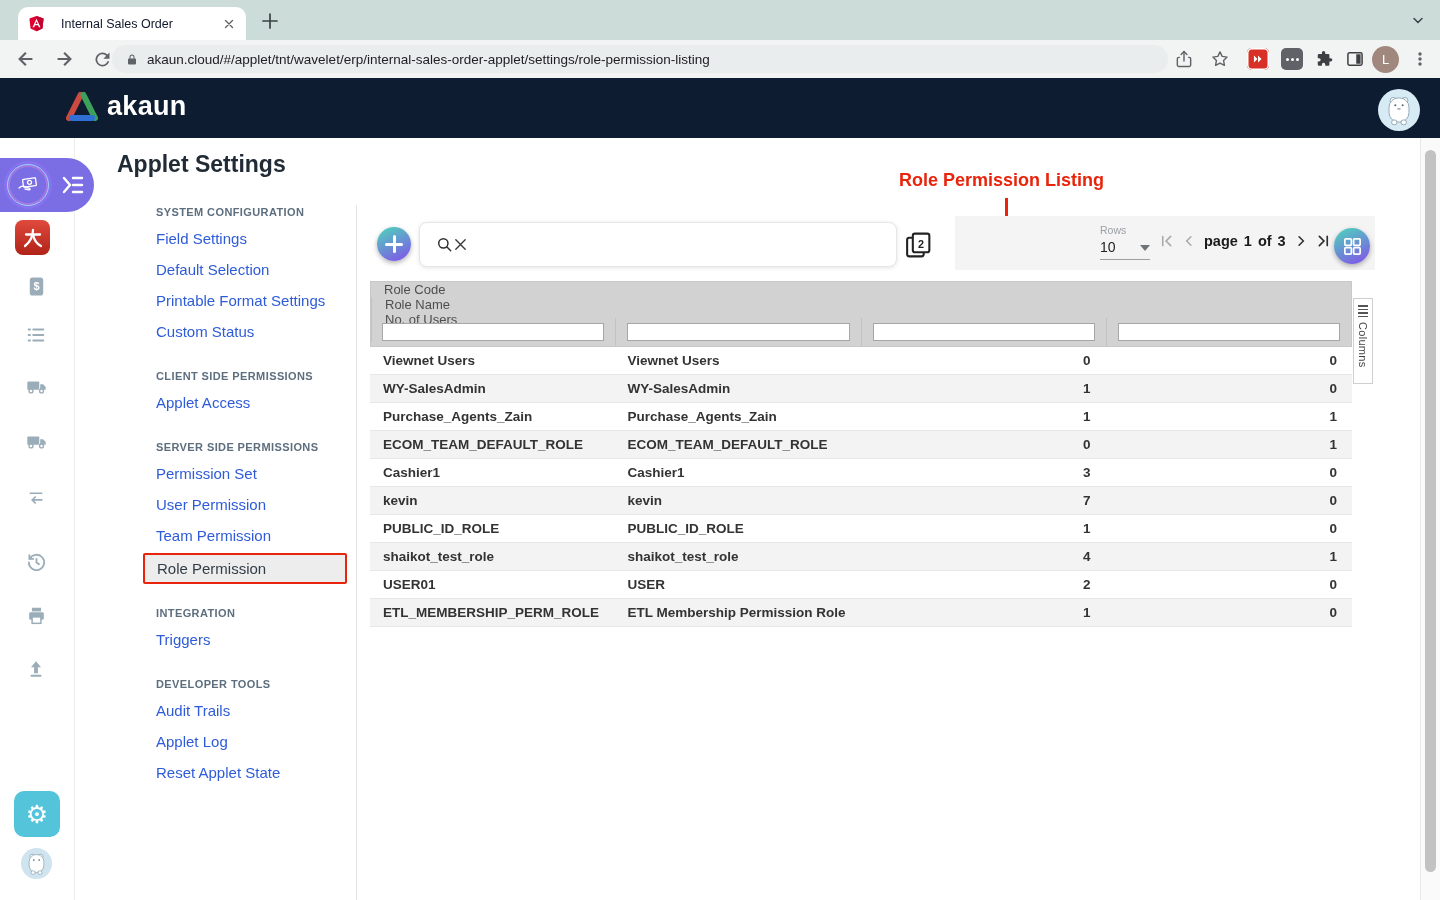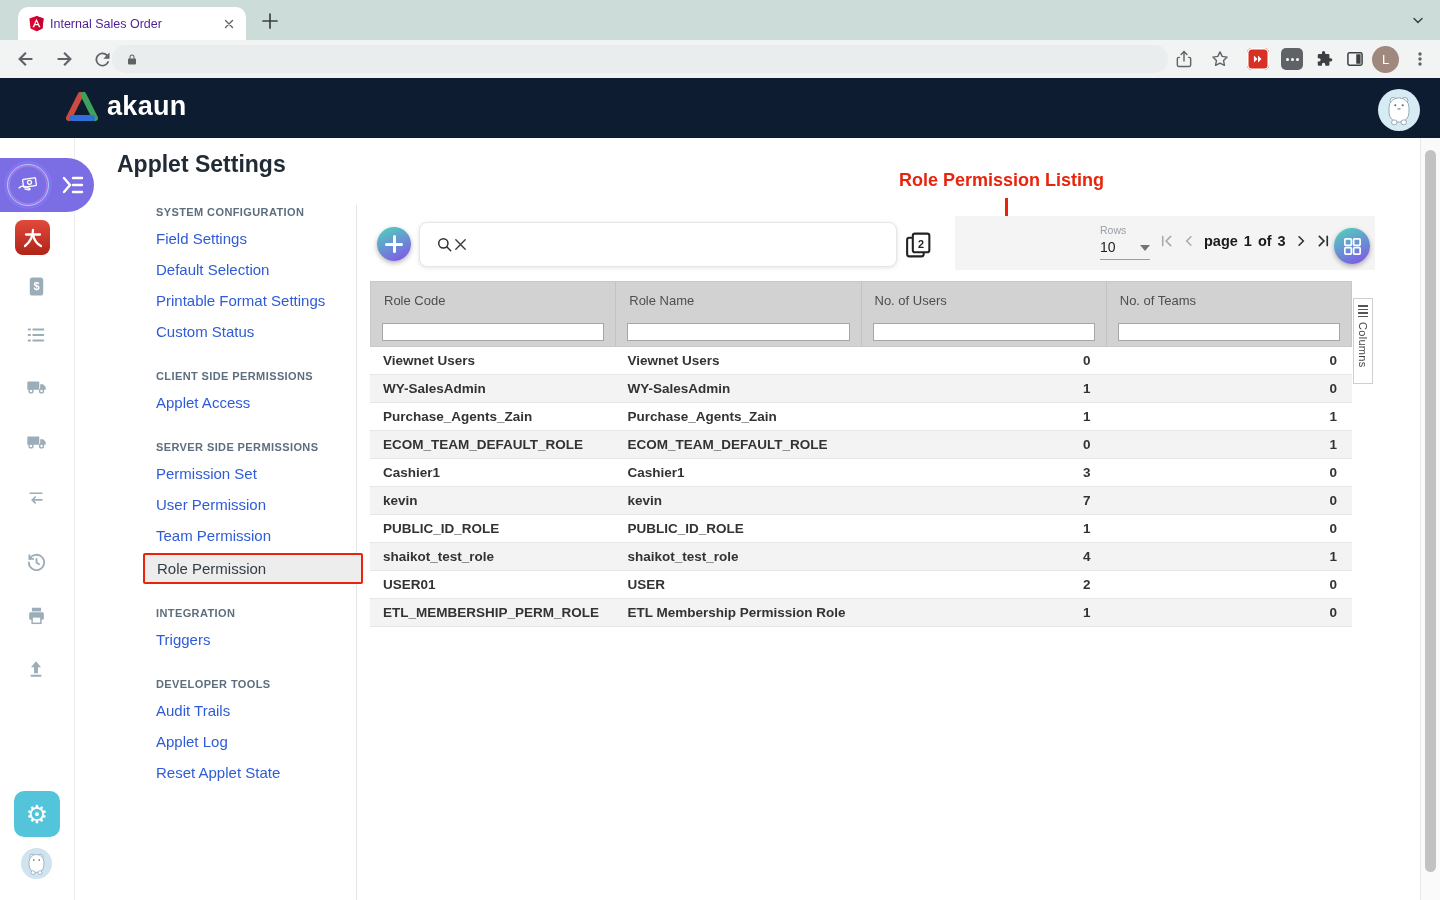--- a/index.html
+++ b/index.html
@@ -3,21 +3,21 @@
 <meta charset="utf-8">
 <style>
   * { margin:0; padding:0; box-sizing:border-box; }
   html,body { width:1440px; height:900px; font-family:"Liberation Sans",sans-serif; }
   .stage { position:relative; width:1440px; height:900px; background:#fff; overflow:hidden; }
 
   
   .tabstrip { position:absolute; top:0; left:0; width:1440px; height:40px; background:#cbdcd9; }
   .tab { position:absolute; left:18px; top:7px; width:228px; height:33px; background:#fff;
          border-radius:10px 10px 0 0; display:flex; align-items:center; padding:0 10px; }
-  .tab-title { flex:1; font-size:12.5px; color:#4c1d95; margin-left:5px; white-space:nowrap; overflow:hidden; }
+  .tab-title { flex:1; font-size:12.5px; color:#0f172a; margin-left:16px; white-space:nowrap; overflow:hidden; }
   .icon-btn { display:flex; align-items:center; justify-content:center; cursor:pointer; }
   .newtab { position:absolute; left:258px; top:9px; width:24px; height:24px; }
   .tabstrip-chevron { position:absolute; left:1408px; top:10px; width:20px; height:20px; }
 
   .browser-toolbar { position:absolute; top:40px; left:0; width:1440px; height:38px; background:#f2f4f4; }
   .nav-back,.nav-fwd,.nav-reload { position:absolute; top:47px; width:24px; height:24px; }
   .nav-back{left:14px;} .nav-fwd{left:52px;} .nav-reload{left:90px;}
   .omnibox { position:absolute; left:112px; top:45px; width:1056px; height:28px; background:#e9eded;
              border-radius:14px; display:flex; align-items:center; padding:0 14px; }
   .omnibox-url { font-size:13.5px; color:#202124; margin-left:9px; white-space:nowrap; }
@@ -60,21 +60,21 @@
   .rail-bear { position:absolute; left:21px; top:848px; width:31px; height:31px; border-radius:50%; cursor:pointer; }
 
   
   .page-title { position:absolute; left:117px; top:151px; font-size:23px; font-weight:700; color:#212b36; }
   .divider-v { position:absolute; left:356px; top:205px; height:695px; width:1px; background:#e2e4e6; }
   .sidenav { position:absolute; left:156px; top:206px; width:215px; }
   .sec-title { font-size:11px; font-weight:700; color:#5d6e7e; letter-spacing:.4px; margin:23px 0 5px; white-space:nowrap; }
   .sec-title:first-child { margin-top:0; }
   .nav-item { font-size:15px; color:#2e5bd7; padding:7px 0; cursor:pointer; white-space:nowrap; }
   .nav-item.selected { background:#ededed; color:#323c46; border:2px solid #e8250c;
-                       padding:5px 12px; margin:2px 0 2px -13px; width:220px; border-radius:2px; }
+                       padding:5px 12px; margin:2px 0 2px -13px; width:204px; border-radius:2px; }
 
   
   .annot-label { position:absolute; left:899px; top:170px; font-size:18px; font-weight:800; color:#e8250c; white-space:nowrap; }
   .annot-line { position:absolute; left:1005px; top:198px; width:3px; height:54px; background:#e8250c; }
   .annot-head { position:absolute; left:999px; top:252px; width:0; height:0;
                 border-left:7.5px solid transparent; border-right:7.5px solid transparent; border-top:14px solid #e8250c; }
 
   
   .btn-add { position:absolute; left:377px; top:227px; width:34px; height:34px; border-radius:50%;
              background:linear-gradient(155deg,#4fd0bd 5%,#7e5ce6 90%); box-shadow:0 2px 5px rgba(0,0,0,.3); cursor:pointer; }
@@ -94,21 +94,21 @@
                 border-left:5px solid transparent; border-right:5px solid transparent; border-top:6px solid #6f7479; }
   .pag { position:absolute; left:203px; top:16px; display:flex; align-items:center; gap:5px; }
   .pag .pg-btn { width:17px; height:18px; display:flex; align-items:center; justify-content:center; cursor:pointer; }
   .pag-text { display:flex; gap:6px; font-size:14.5px; font-weight:700; color:#1b1b1b; margin:0 2px; }
   .btn-grid { position:absolute; left:1334px; top:228px; width:36px; height:36px; border-radius:50%;
               background:linear-gradient(155deg,#4fd0bd 5%,#7e5ce6 90%); box-shadow:0 2px 5px rgba(0,0,0,.3);
               display:flex; align-items:center; justify-content:center; cursor:pointer; }
 
   
   .table { position:absolute; left:370px; top:281px; width:982px; }
-  .thead { display:flex; height:37px; background:#d2d2d2; border:1px solid #c8c8c8; border-bottom:none; }
+  .thead { display:flex; height:37px; background:#d2d2d2; border:1px solid #c8c8c8; border-bottom:none;flex-direction:column; }
   .th { flex:1; display:flex; align-items:center; padding-left:13px; font-size:13px; color:#4e4e4e; cursor:pointer; }
   .th + .th { border-left:1px solid #c2c2c2; }
   .tfilter { display:flex; height:29px; background:#d2d2d2; border:1px solid #c8c8c8; border-top:none; }
   .tf { flex:1; display:flex; align-items:center; padding:0 11px; }
   .tf + .tf { border-left:1px solid #c2c2c2; }
   .tf input { width:100%; height:18px; border:1px solid #a6a6a6; background:#fff; outline:none; font-size:12px; padding:0 4px; }
   .tr { display:flex; height:28px; align-items:center; border-bottom:1px solid #e7e7e7; font-size:13.5px; color:#333; background:#fff; cursor:pointer; }
   .tr:nth-child(even) { background:#f3f3f3; }
   .td { flex:1; padding:0 13px; white-space:nowrap; overflow:hidden;font-weight:bold; }
   .td.num { text-align:right; padding-right:15px; }
@@ -171,20 +171,21 @@
     <svg width="21" height="21" viewBox="0 0 24 24">
         <path fill="#5f6368" d="M17.65 6.35A8 8 0 1 0 19.74 14h-2.09a6 6 0 1 1-1.42-6.25L13 11h7V4z"></path>
       </svg>
   </span>
   <div class="omnibox">
     <span style="display:flex;">
       <svg width="12" height="13" viewBox="0 0 24 24">
           <path fill="#5f6368" d="M12 2a5 5 0 0 0-5 5v3H6a2 2 0 0 0-2 2v8a2 2 0 0 0 2 2h12a2 2 0 0 0 2-2v-8a2 2 0 0 0-2-2h-1V7a5 5 0 0 0-5-5zm-3 8V7a3 3 0 1 1 6 0v3z"></path>
         </svg>
     </span>
+    <span class="omnibox-url">akaun.cloud/#/applet/tnt/wavelet/erp/internal-sales-order-applet/settings/role-permission-listing</span>
   </div>
   <span class="chrome-right share-btn icon-btn">
     <svg width="20" height="20" viewBox="0 0 24 24" fill="none" stroke="#5f6368" stroke-width="1.7" stroke-linecap="round">
         <path d="M12 3.5v11"></path>
         <path d="M8.5 6.5 12 3l3.5 3.5"></path>
         <path d="M6.5 10H5.8A1.8 1.8 0 0 0 4 11.8v7.4A1.8 1.8 0 0 0 5.8 21h12.4a1.8 1.8 0 0 0 1.8-1.8v-7.4A1.8 1.8 0 0 0 18.2 10h-.7"></path>
       </svg>
   </span>
   <span class="chrome-right star-btn icon-btn">
     <svg width="20" height="20" viewBox="0 0 24 24" fill="none" stroke="#5f6368" stroke-width="1.7" stroke-linejoin="round">

